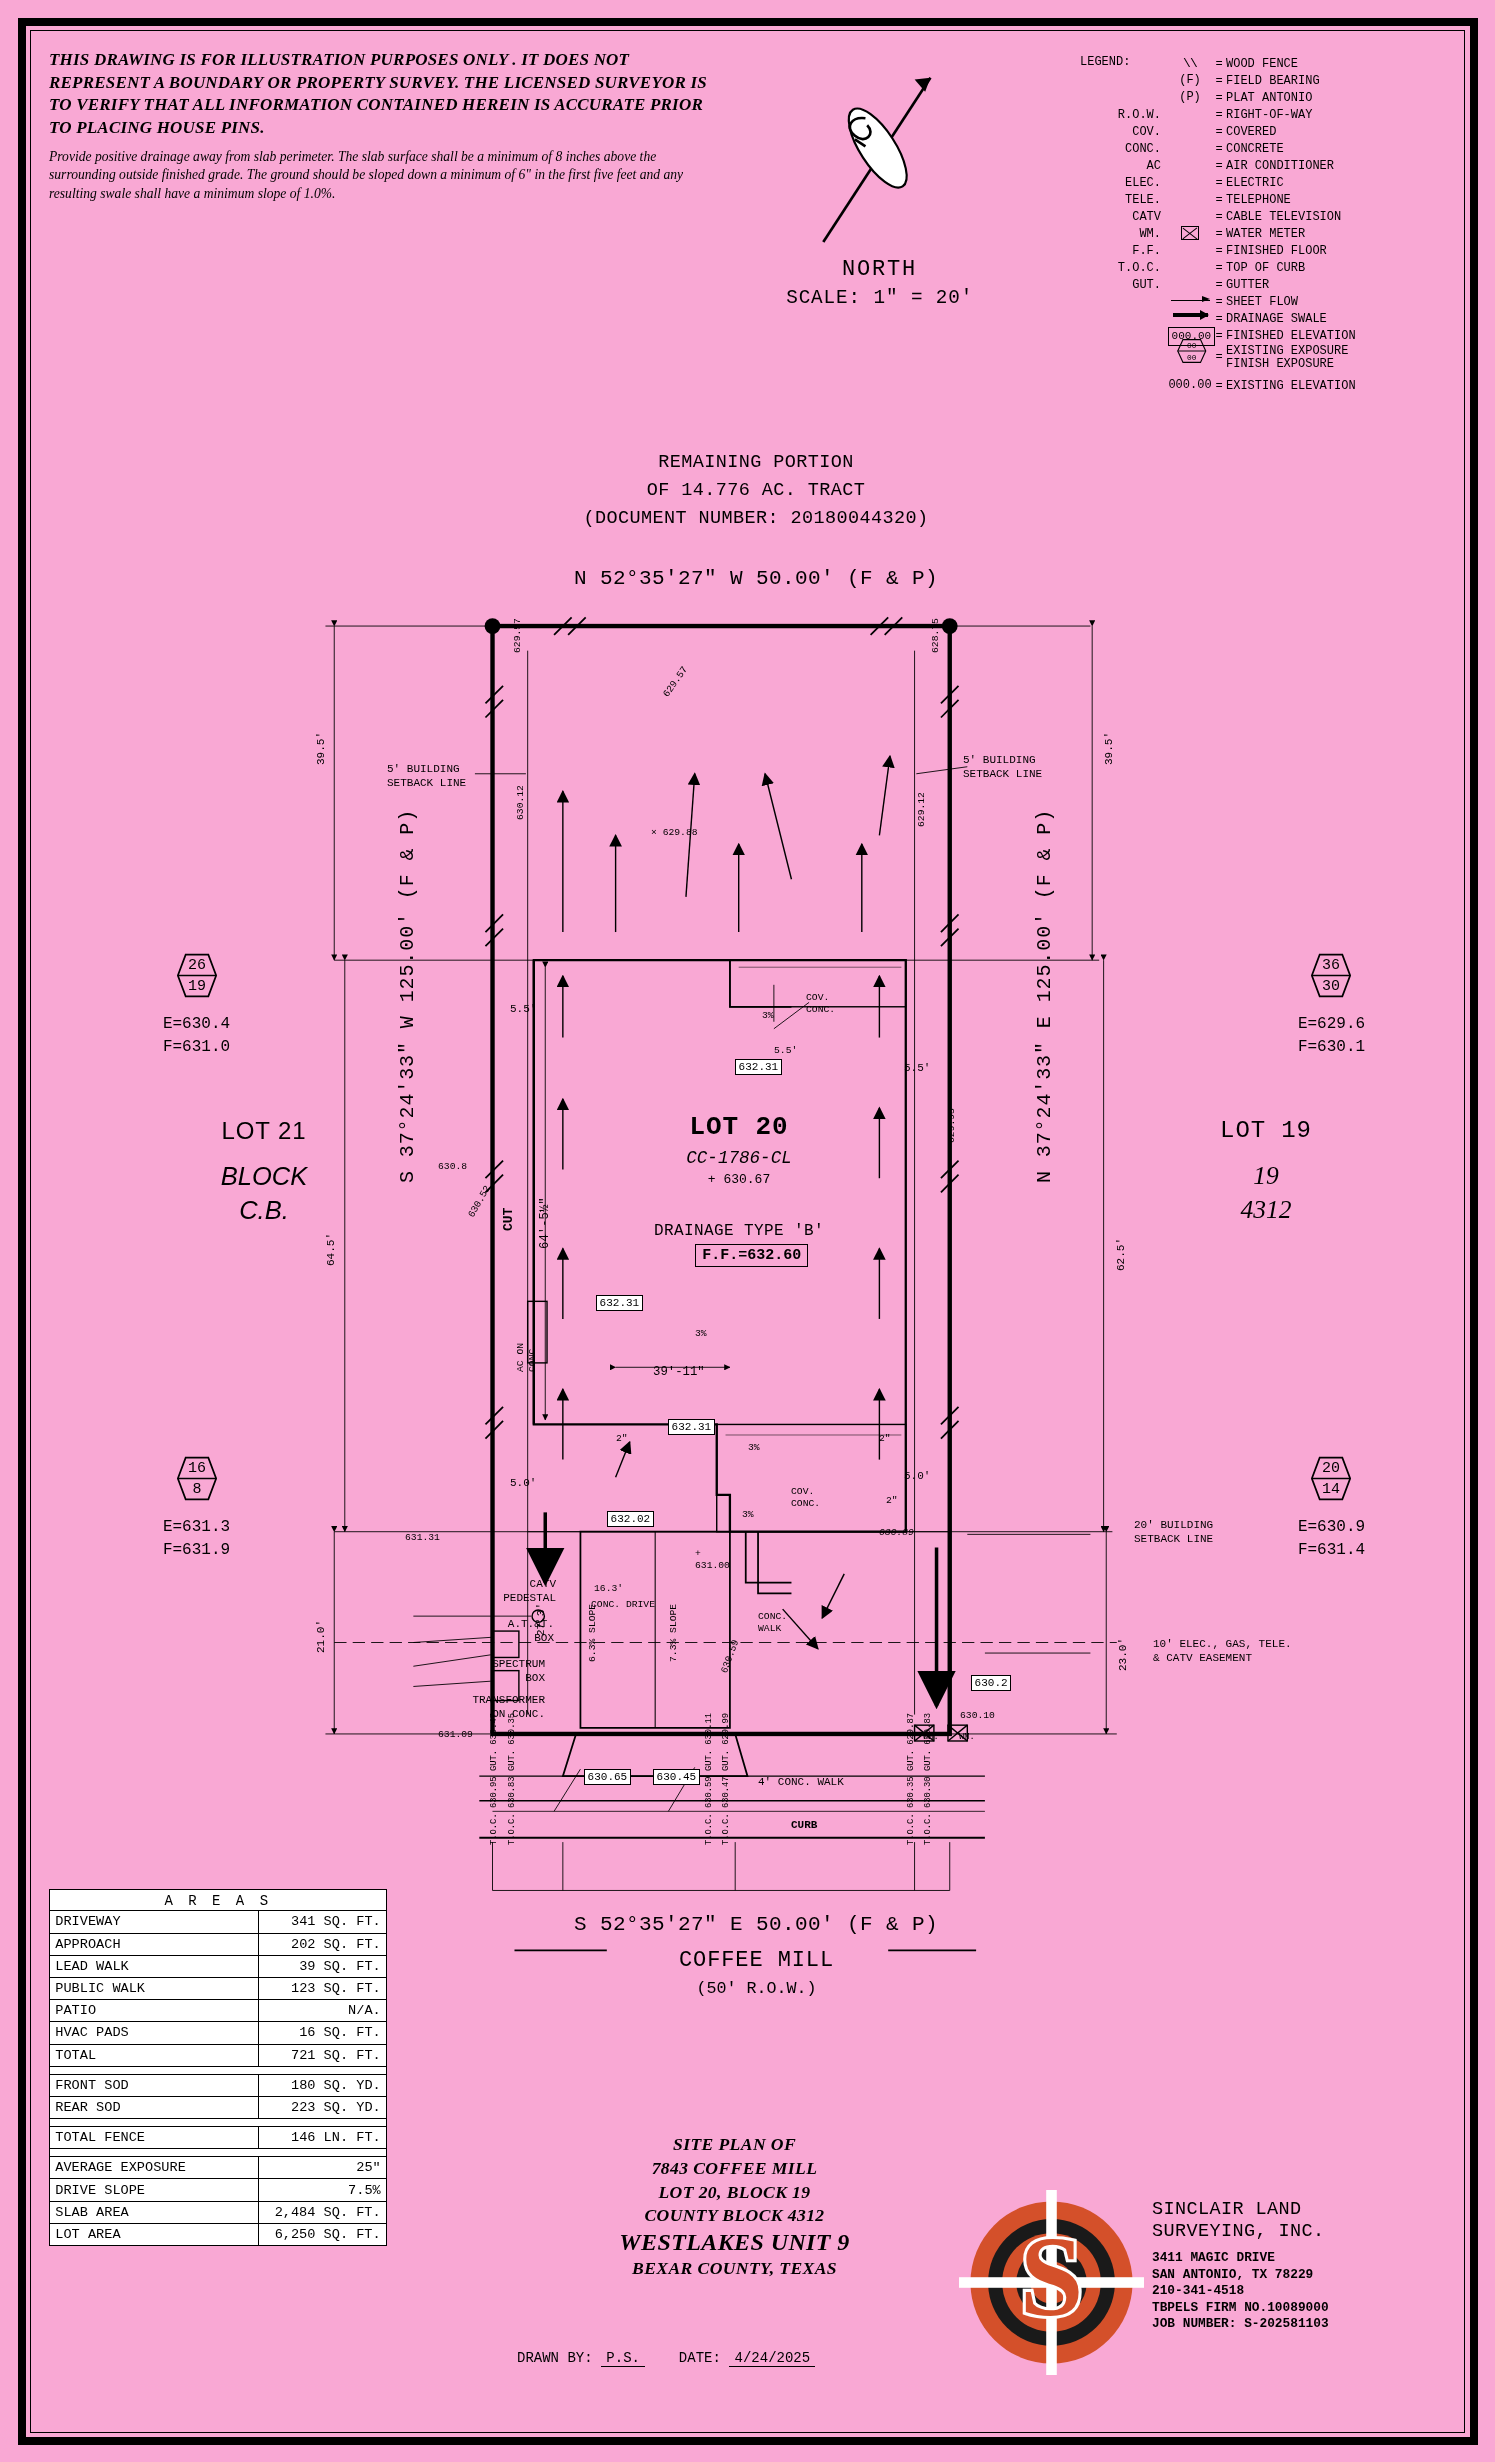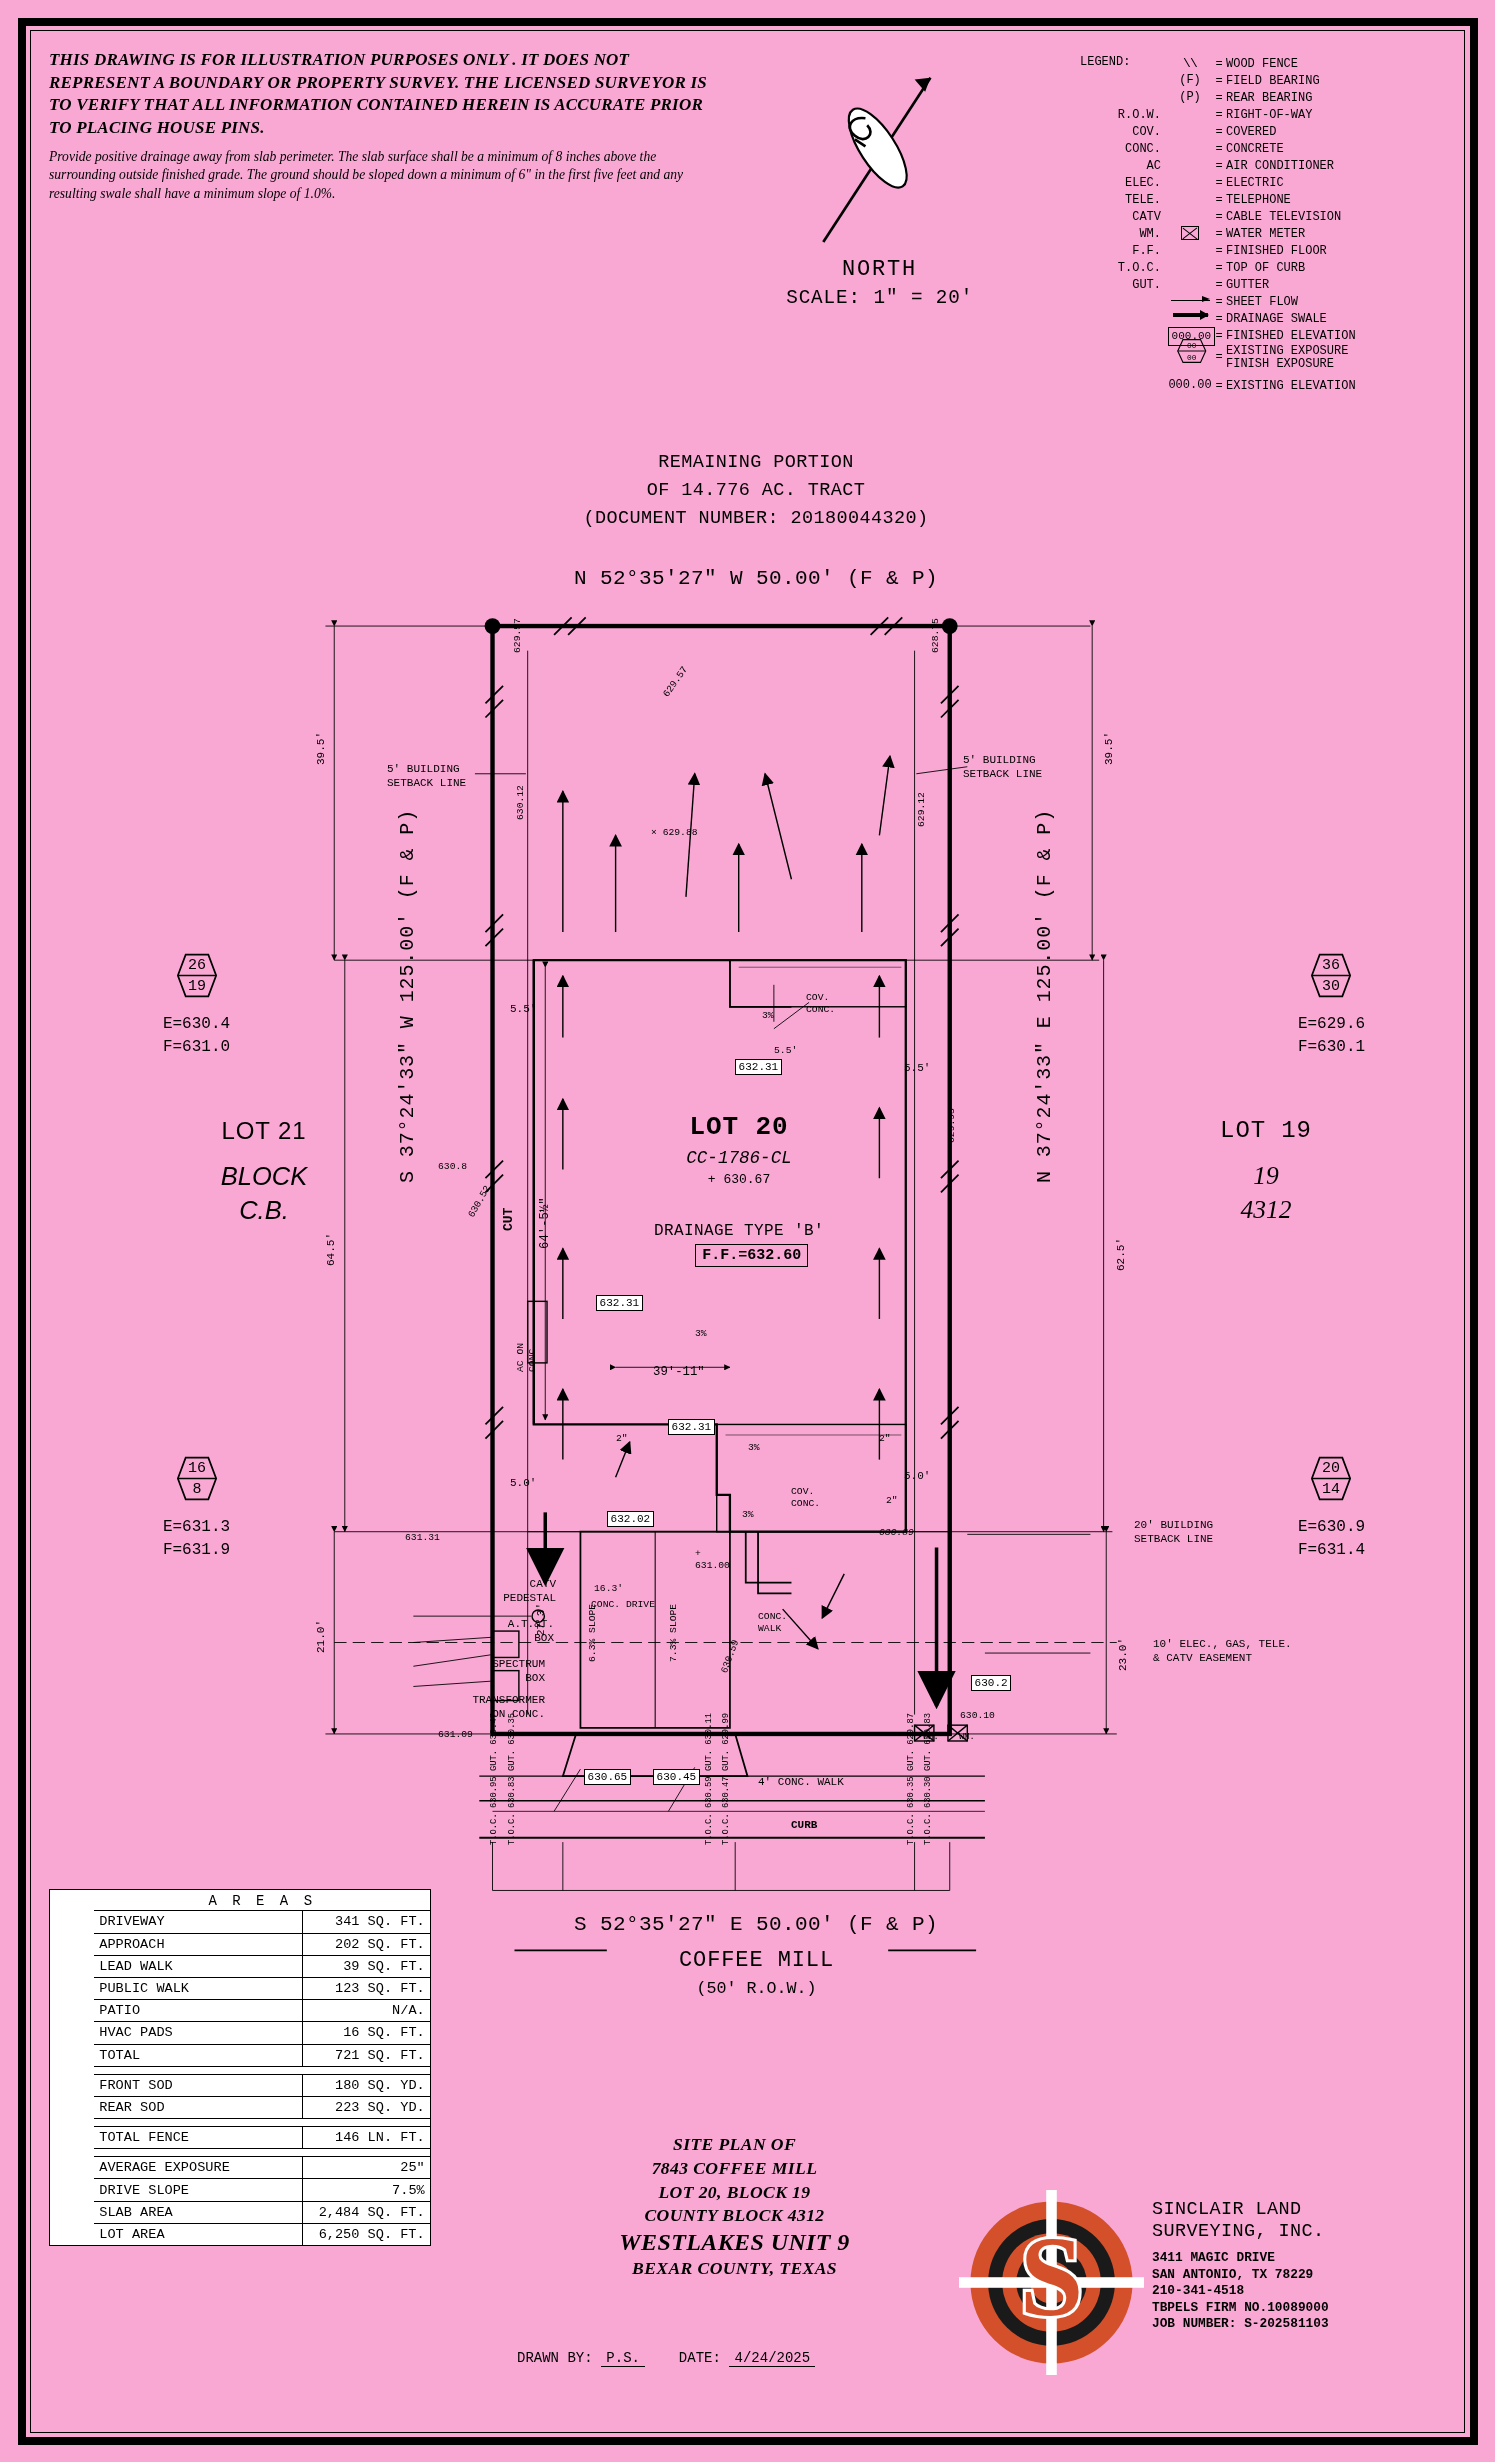--- a/index.html
+++ b/index.html
@@ -66,21 +66,21 @@
 
   
   .vbear{position:absolute;font-family:"Liberation Mono",monospace;font-size:20px;letter-spacing:0.9px;white-space:nowrap;}
 
   
   .ann{position:absolute;font-family:"Liberation Mono",monospace;font-size:11px;line-height:1.25;white-space:nowrap;}
   .ann10{position:absolute;font-family:"Liberation Mono",monospace;font-size:9.7px;line-height:1.2;white-space:nowrap;}
   .elevbox{position:absolute;border:1.1px solid #000;background:#fff;font-family:"Liberation Mono",monospace;font-size:11px;padding:0.9px 2.6px;white-space:nowrap;}
 
   
-  #areas{left:49px;top:1889px;width:336px;border:1.8px solid #000;background:#fff;padding-left:44px;}
+  #areas{left:49px;top:1889px;width:336px;border:1.8px solid #000;background:#fff;}
   #areas .hdr{text-align:center;font-family:"Liberation Mono",monospace;font-size:14px;letter-spacing:3.5px;border-bottom:1.3px solid #000;padding:2.6px 0 1.8px;}
   #areas table{border-collapse:collapse;width:100%;font-family:"Liberation Mono",monospace;font-size:13.6px;}
   #areas td{border-top:1.1px solid #000;padding:1.8px 5.3px;height:17.6px;}
   #areas td.v{text-align:right;width:116px;border-left:1.1px solid #000;}
   #areas tr.gap td{border-top:1.8px solid #000;height:7px;padding:0;}
   #areas tr.first td{border-top:none;}
 
   
   #titleblock{left:528px;top:2133px;width:413px;text-align:center;font-family:"Liberation Serif",serif;font-style:italic;font-weight:bold;}
   #titleblock .l1{font-size:17.6px;line-height:1.35;letter-spacing:0.4px;}
@@ -121,21 +121,21 @@
     <div class="row">
         <span class="lab"></span>
         <span class="sym">(F)</span>
         <span class="eq">=</span>
         <span class="desc">FIELD BEARING</span>
       </div>
     <div class="row">
         <span class="lab"></span>
         <span class="sym">(P)</span>
         <span class="eq">=</span>
-        <span class="desc">REAR BEARING</span>
+        <span class="desc">PLAT ANTONIO</span>
       </div>
     <div class="row">
         <span class="lab">R.O.W.</span>
         <span class="sym"></span>
         <span class="eq">=</span>
         <span class="desc">RIGHT-OF-WAY</span>
       </div>
     <div class="row">
         <span class="lab">COV.</span>
         <span class="sym"></span>

